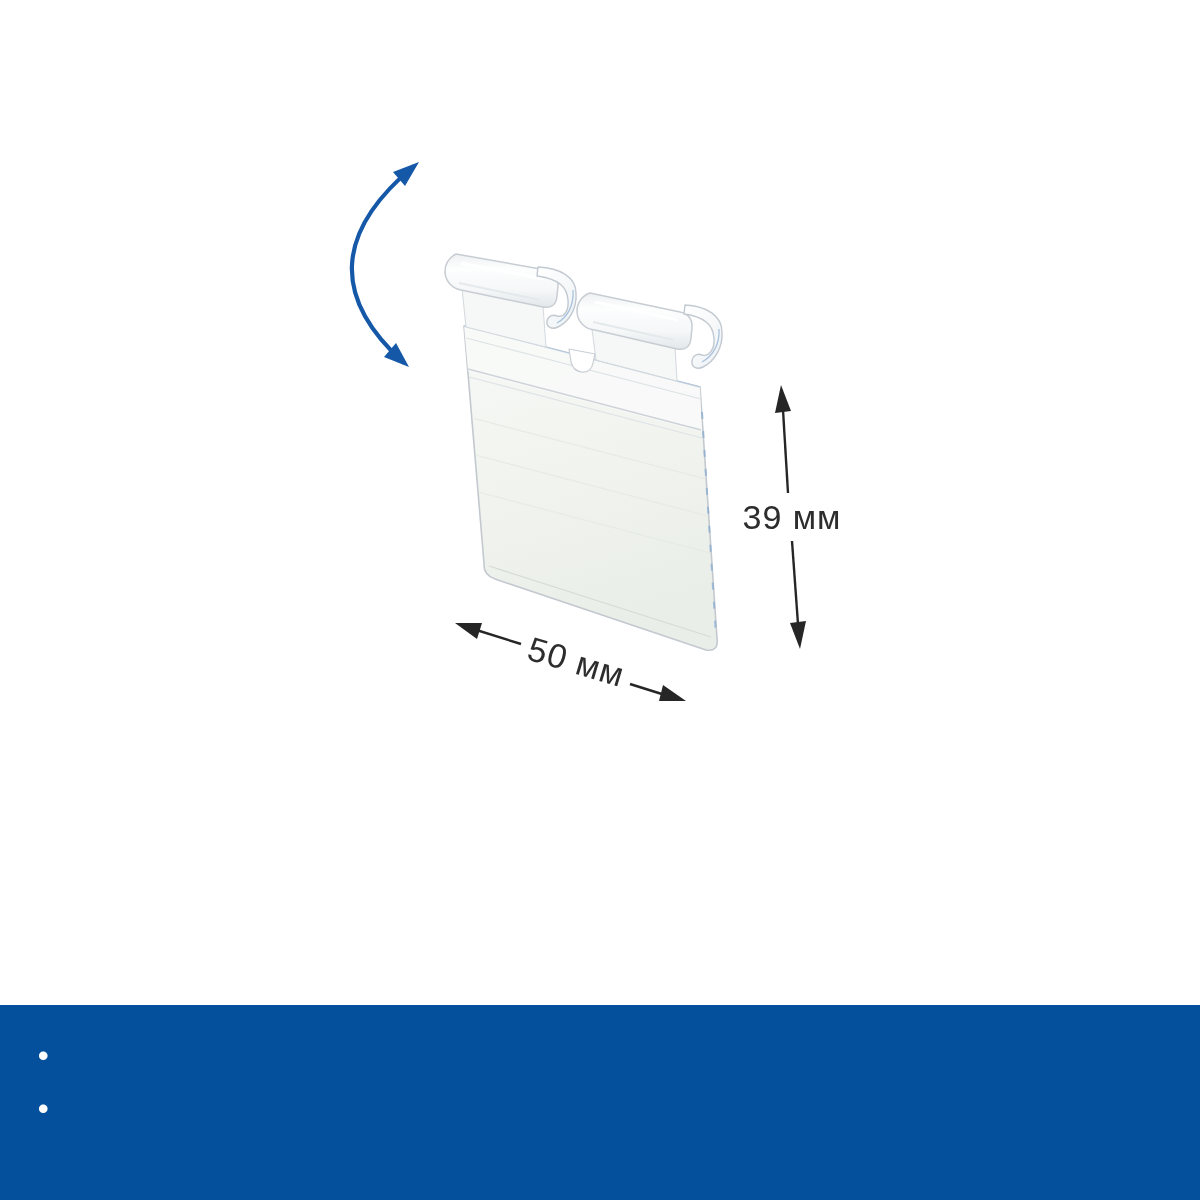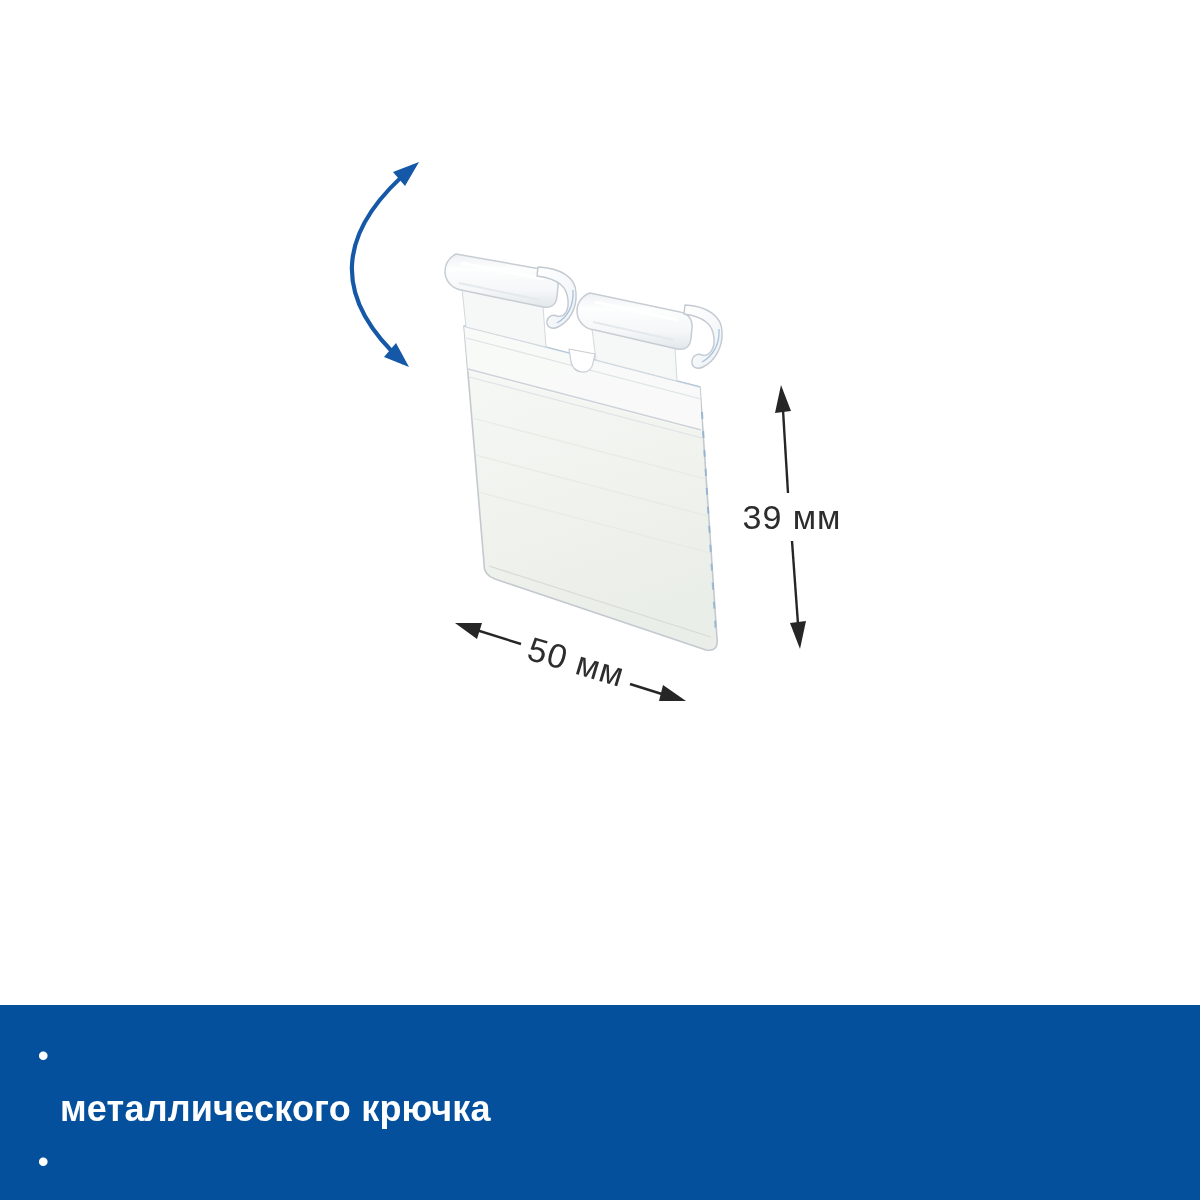--- a/index.html
+++ b/index.html
@@ -137,21 +137,17 @@
       <polygon points="686,701 663,685 659,701" fill="#262626"></polygon>
     </g>
     <text class="dim-label" transform="translate(573,673) rotate(16.5)" text-anchor="middle">50 мм</text>
   </svg>
 
   <div class="banner">
     <div class="feature-row">
       <span class="bullet">•</span>
     </div>
     <div class="feature-row">
-      <span class="bullet"></span>
-      <span class="ftext">металлического крючка</span>
-    </div>
-    <div class="feature-row">
       <span class="bullet">•</span>
     </div>
   </div>
 
 </div>
 
 </body></html>

